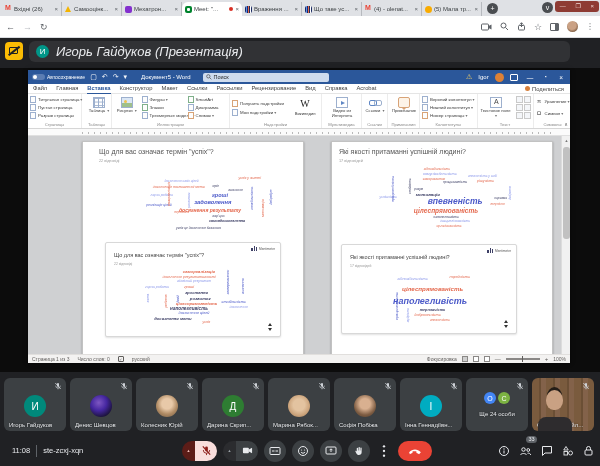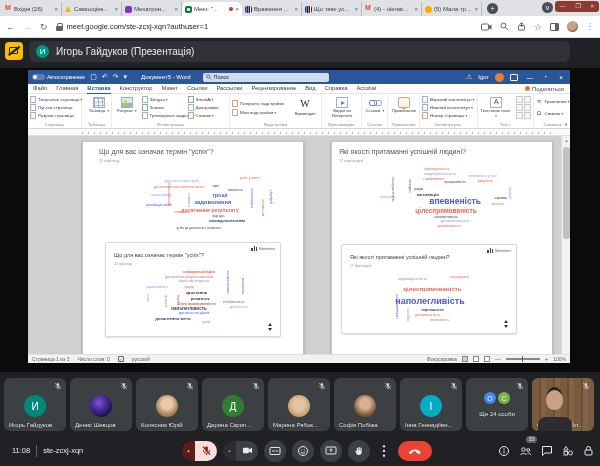--- a/index.html
+++ b/index.html
@@ -46,21 +46,21 @@
   #side-ic::after{content:"";position:absolute;right:0;top:0;width:3px;height:6px;background:#5f6368;}
   #prof-av{width:11px;height:11px;border-radius:50%;background:radial-gradient(circle at 45% 40%,#caa184 0 45%,#7d5c42 75%,#4e3b2c 100%);cursor:pointer;}
   .kebab{font-size:8px;color:#5f6368;cursor:pointer;}
   
   #meetbar{position:absolute;left:0;top:38px;width:600px;height:30px;background:#202124;}
   #present-alert{position:absolute;left:5px;top:4px;width:18px;height:18px;background:#fbbc04;border-radius:4px;cursor:pointer;}
   #present-alert .sq{position:absolute;left:4px;top:5px;width:9px;height:7px;border:1.4px solid #202124;border-radius:1px;}
   #present-alert .slash{position:absolute;left:2px;top:8px;width:14px;height:1.6px;background:#202124;transform:rotate(-38deg);}
   #presenter-pill{position:absolute;left:29px;top:3px;width:541px;height:21px;background:#313235;border-radius:6px;display:flex;align-items:center;padding:0 7px;}
   #presenter-av{width:13px;height:13px;border-radius:50%;background:#009688;color:#fff;font-size:8px;line-height:13px;text-align:center;margin-right:7px;}
-  #presenter-name{font-size:10px;color:#e8eaed;}
+  #presenter-name{font-size:13px;color:#e8eaed;font-style:italic;}
   
   #stage{position:absolute;left:0;top:68px;width:600px;height:304px;background:#0c0c0c;}
   #word{position:absolute;left:28px;top:2px;width:542px;height:293px;background:#fff;box-shadow:0 0 4px rgba(0,0,0,.6);}
   #word-title{position:absolute;left:0;top:0;width:100%;height:14px;background:#2b579a;display:flex;align-items:center;color:#fff;}
   #autosave{display:flex;align-items:center;margin-left:4px;}
   #autosave .tg{width:13px;height:6px;background:#5b7db3;border-radius:3px;position:relative;margin-right:2px;}
   #autosave .tg::before{content:"";position:absolute;left:1px;top:1px;width:4px;height:4px;border-radius:50%;background:#fff;}
   #autosave span{font-size:5px;}
   .tb-ic{font-size:7px;margin-left:5px;opacity:.95;cursor:pointer;}
   #doc-name{font-size:6px;margin-left:14px;white-space:nowrap;}
@@ -114,21 +114,21 @@
   #ruler{position:absolute;left:0;top:59px;width:100%;height:7px;background:#fbfbfb;border-bottom:1px solid #e0e0e0;}
   #ruler .ticks{position:absolute;left:54px;width:470px;top:3px;height:2px;
     background:repeating-linear-gradient(90deg,#b9b9b9 0 1px,transparent 1px 6px);}
   
   #docarea{position:absolute;left:0;top:66px;width:100%;height:218px;background:#cfd0d2;overflow:hidden;}
   .page{position:absolute;top:5px;width:222px;height:230px;background:#fff;border:1px solid #c2c2c2;box-shadow:0 1px 2px rgba(0,0,0,.3);}
   #page1{left:54px;}
   #page2{left:303px;}
   .pg-title{position:absolute;font-size:7px;color:#555;}
   .pg-sub{position:absolute;font-size:3.8px;color:#9a9a9a;}
-  .cloud{position:absolute;}
+  .cloud{position:absolute;font-style:italic;}
   .cw{position:absolute;white-space:nowrap;line-height:1;}
   .mcard{position:absolute;background:#fff;border:1px solid #d8d8d8;border-radius:2px;box-shadow:0 1px 2px rgba(0,0,0,.12);}
   .mc-logo{position:absolute;right:5px;top:3px;display:flex;align-items:flex-end;gap:1px;}
   .mc-logo i{display:block;width:1.2px;background:#3e4066;}
   .mc-logo span{font-size:3.2px;color:#555;margin-left:1px;}
   .mc-title{position:absolute;left:8px;top:9px;font-size:5.5px;color:#444;}
   .mc-sub{position:absolute;left:8px;top:19px;font-size:3.4px;color:#9a9a9a;}
   .fs-ic{position:absolute;right:7px;bottom:5px;width:6px;height:8px;cursor:pointer;}
   .fs-ic::before{content:"";position:absolute;left:1px;top:0;border-left:2.2px solid transparent;border-right:2.2px solid transparent;border-bottom:3px solid #333;}
   .fs-ic::after{content:"";position:absolute;left:1px;bottom:0;border-left:2.2px solid transparent;border-right:2.2px solid transparent;border-top:3px solid #333;}
@@ -242,24 +242,20 @@
       <span>—</span>
       <span>❐</span>
       <span>×</span>
     </div>
   </div>
 
   <div id="addressbar">
     <span class="nav-ic">←</span>
     <span class="nav-ic dis">→</span>
     <span class="nav-ic">↻</span>
-    <div id="urlbox">
-      <span id="lock-ic"></span>
-      <span id="url-text">meet.google.com/ste-zcxj-xqn?authuser=1</span>
-    </div>
     <div id="addr-right">
       <svg width="11" height="8" viewBox="0 0 22 16">
           <rect x="1" y="2" width="14" height="12" rx="2" fill="none" stroke="#5f6368" stroke-width="2"></rect>
           <path d="M15 6l6-3v10l-6-3z" fill="#5f6368"></path>
         </svg>
       <svg width="9" height="9" viewBox="0 0 18 18">
           <circle cx="7" cy="7" r="5" fill="none" stroke="#5f6368" stroke-width="2"></circle>
           <line x1="11" y1="11" x2="16" y2="16" stroke="#5f6368" stroke-width="2"></line>
         </svg>
       <svg width="9" height="9" viewBox="0 0 18 18">

